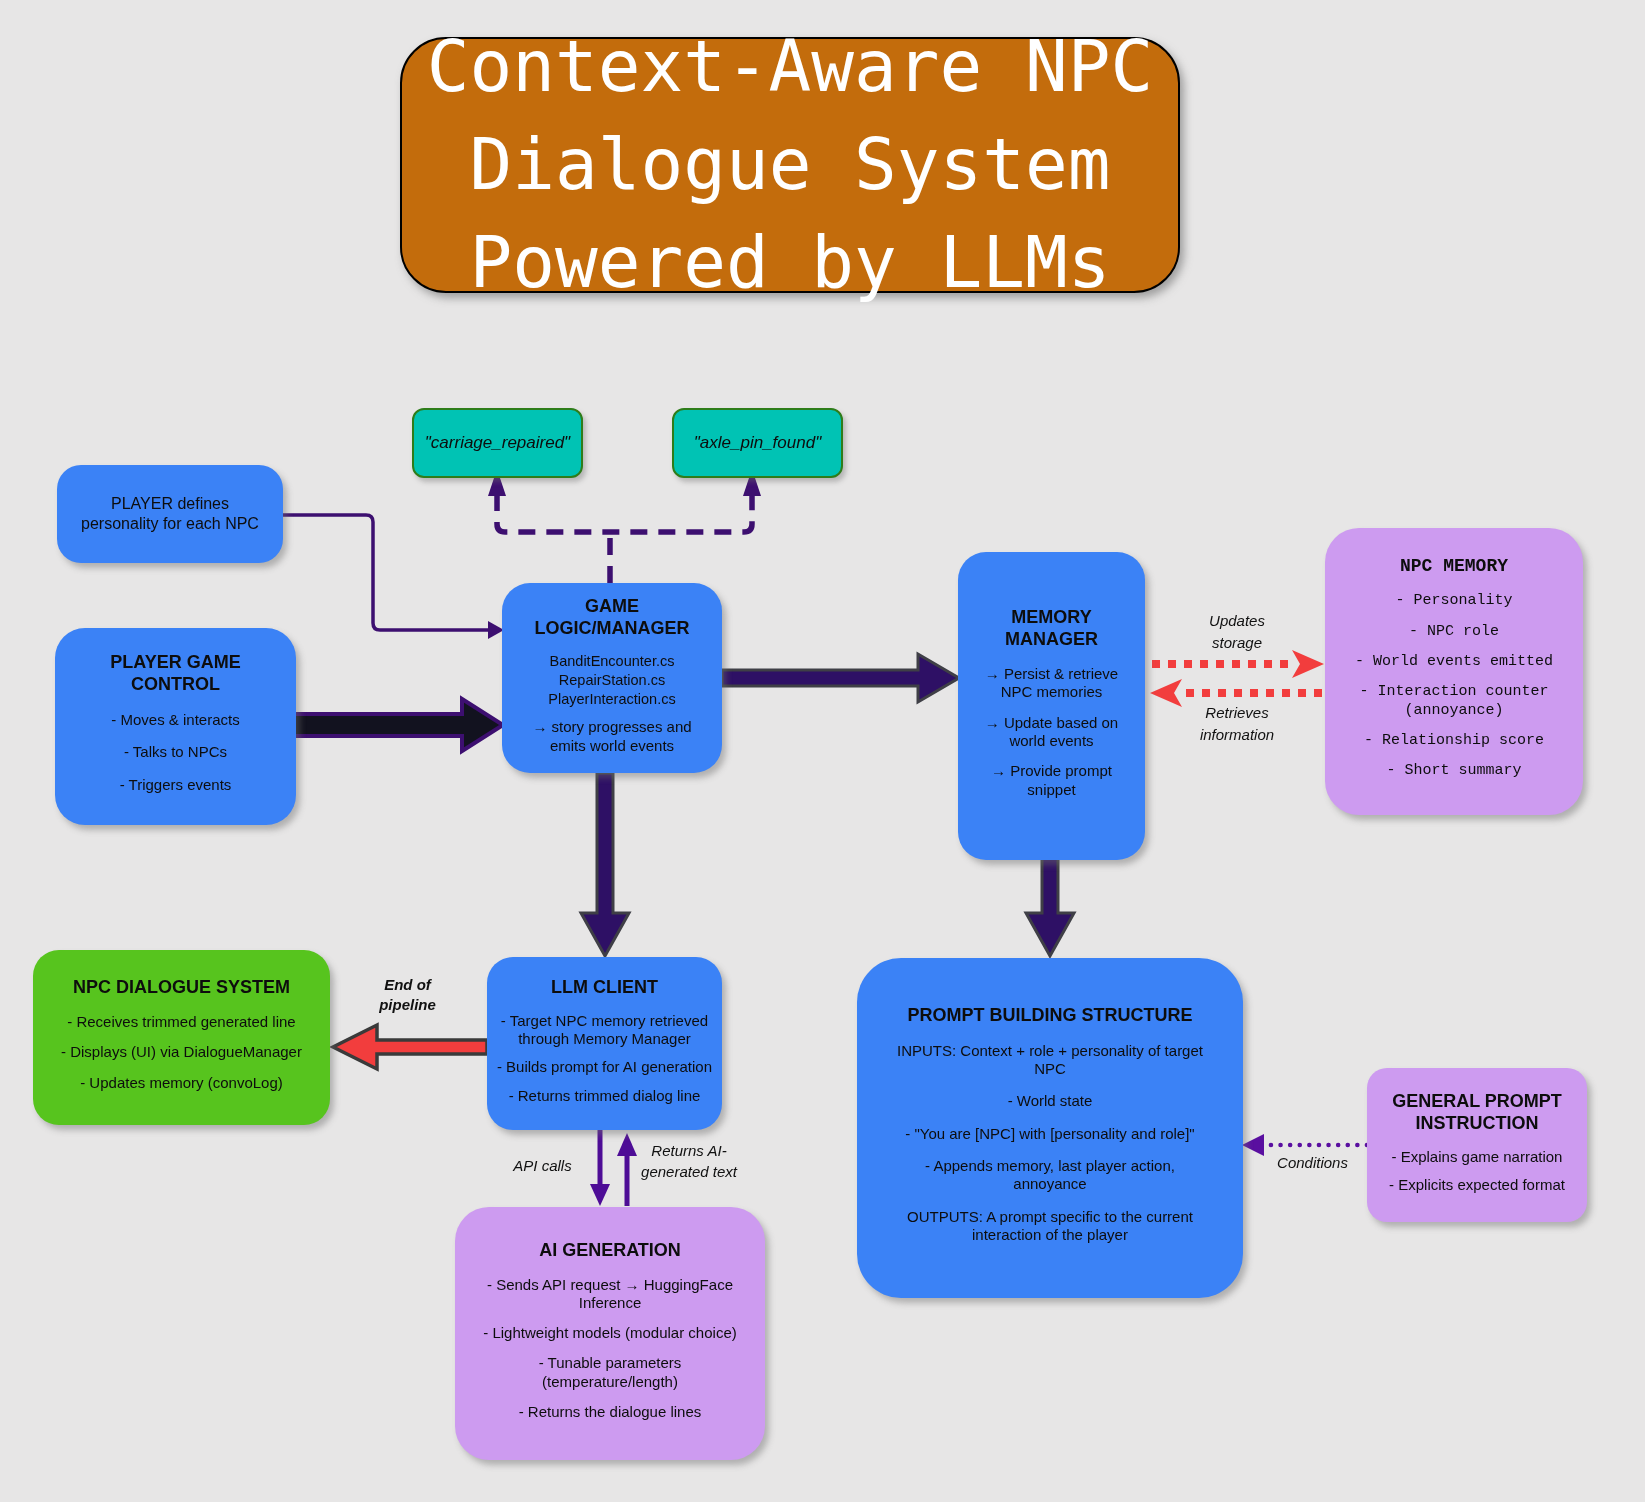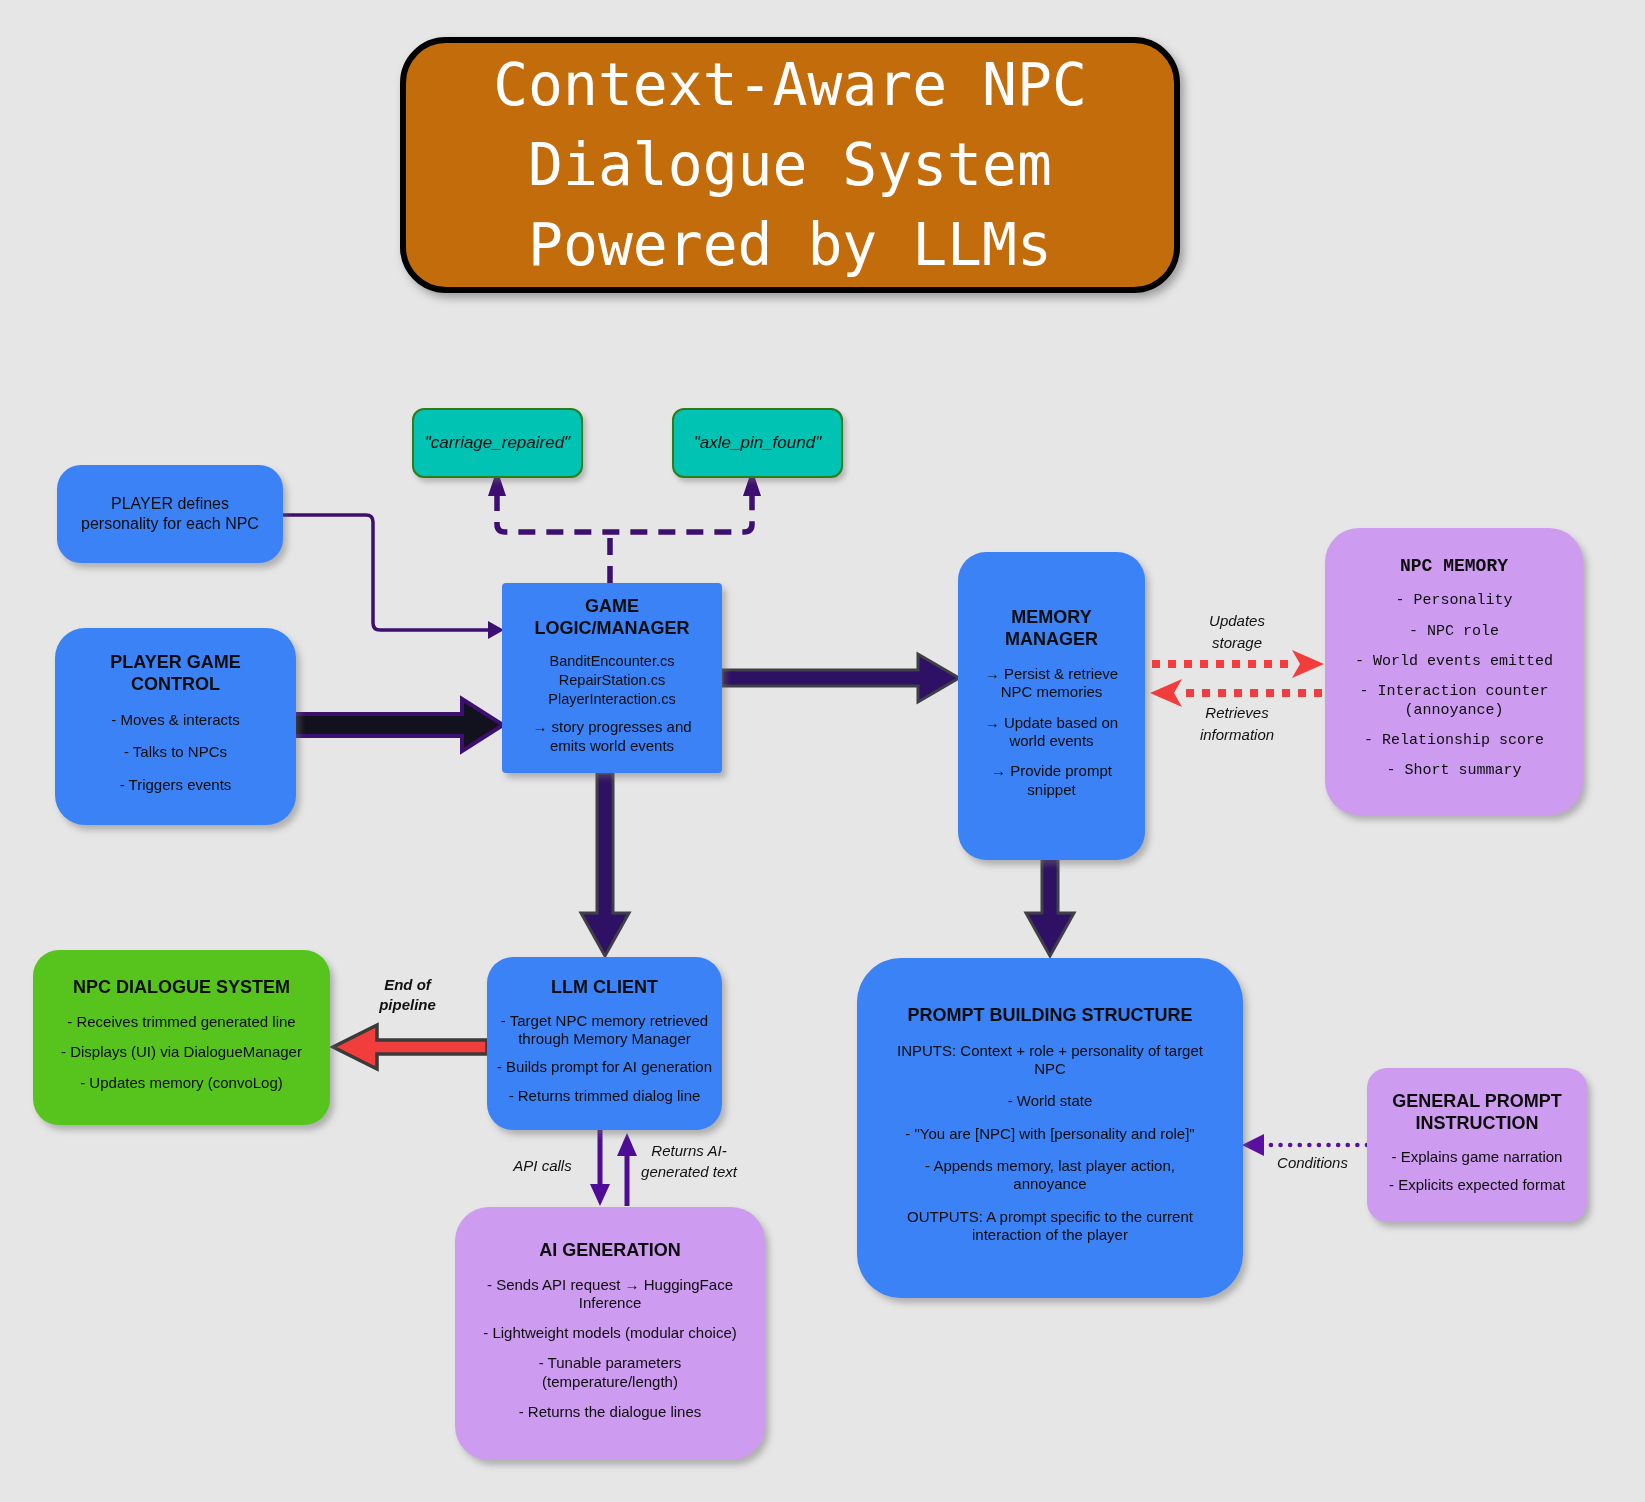--- a/index.html
+++ b/index.html
@@ -6,33 +6,33 @@
   .canvas{position:relative;width:1645px;height:1502px;background:#e7e6e6;
           font-family:"Liberation Sans",sans-serif;color:#0d0d0d;overflow:hidden;}
   svg.arrows{position:absolute;left:0;top:0;width:1645px;height:1502px;z-index:1;}
   .b{position:absolute;box-sizing:border-box;display:flex;flex-direction:column;
      align-items:center;justify-content:center;text-align:center;z-index:2;
      box-shadow:4px 5px 6px rgba(110,110,110,.45);}
   .bt{font-weight:bold;font-size:18px;line-height:1.22;}
   .line{font-size:15px;line-height:1.22;}
   
   .title-box{left:400px;top:37px;width:780px;height:256px;background:#c36c0c;
-             border:6px solid #000000;border-radius:46px;
-             font-family:"DejaVu Sans Mono",monospace;color:#fff;font-size:58px;
+             border:2px solid #000000;border-radius:46px;
+             font-family:"DejaVu Sans Mono",monospace;color:#fff;font-size:71px;
              line-height:1.38;box-shadow:4px 5px 8px rgba(100,100,100,.55);}
   
   .teal{background:#00c3b4;border:2.5px solid #2e7d1a;border-radius:12px;
         font-style:italic;font-size:17px;box-shadow:3px 4px 5px rgba(110,110,110,.4);}
   .ev1{left:412px;top:408px;width:171px;height:70px;}
   .ev2{left:672px;top:408px;width:171px;height:70px;}
   
   .blue{background:#3b82f6;border-radius:24px;}
   .personality{left:57px;top:465px;width:226px;height:98px;font-size:16px;line-height:1.3;}
   .pcontrol{left:55px;top:628px;width:241px;height:197px;border-radius:30px;}
-  .glogic{left:502px;top:583px;width:220px;height:190px;border-radius:4px;}
+  .glogic{left:502px;top:583px;width:220px;height:190px;border-radius:28px;}
   .mmanager{left:958px;top:552px;width:187px;height:308px;border-radius:28px;}
   .llm{left:487px;top:957px;width:235px;height:173px;border-radius:26px;}
   .prompt{left:857px;top:958px;width:386px;height:340px;border-radius:44px;padding:0 30px;}
   
   .purp{background:#cd9bf0;border-radius:28px;}
   .npcmem{left:1325px;top:528px;width:258px;height:287px;border-radius:34px;font-family:Liberation Mono, monospace;}
   .aigen{left:455px;top:1207px;width:310px;height:253px;border-radius:34px;}
   .gprompt{left:1367px;top:1068px;width:220px;height:154px;border-radius:20px;}
   
   .green{background:#57c41e;border-radius:26px;}

